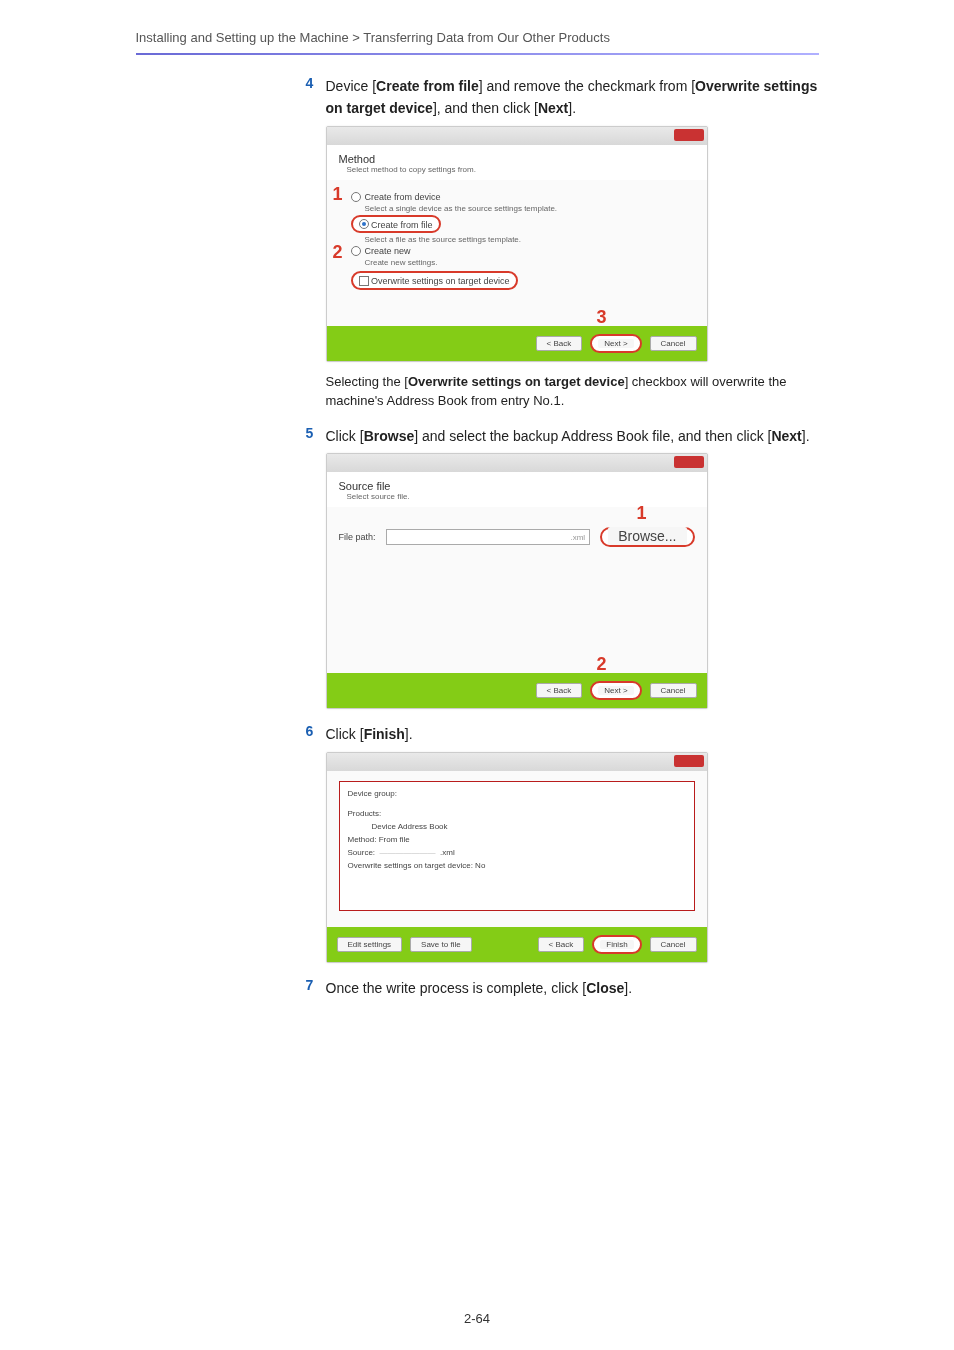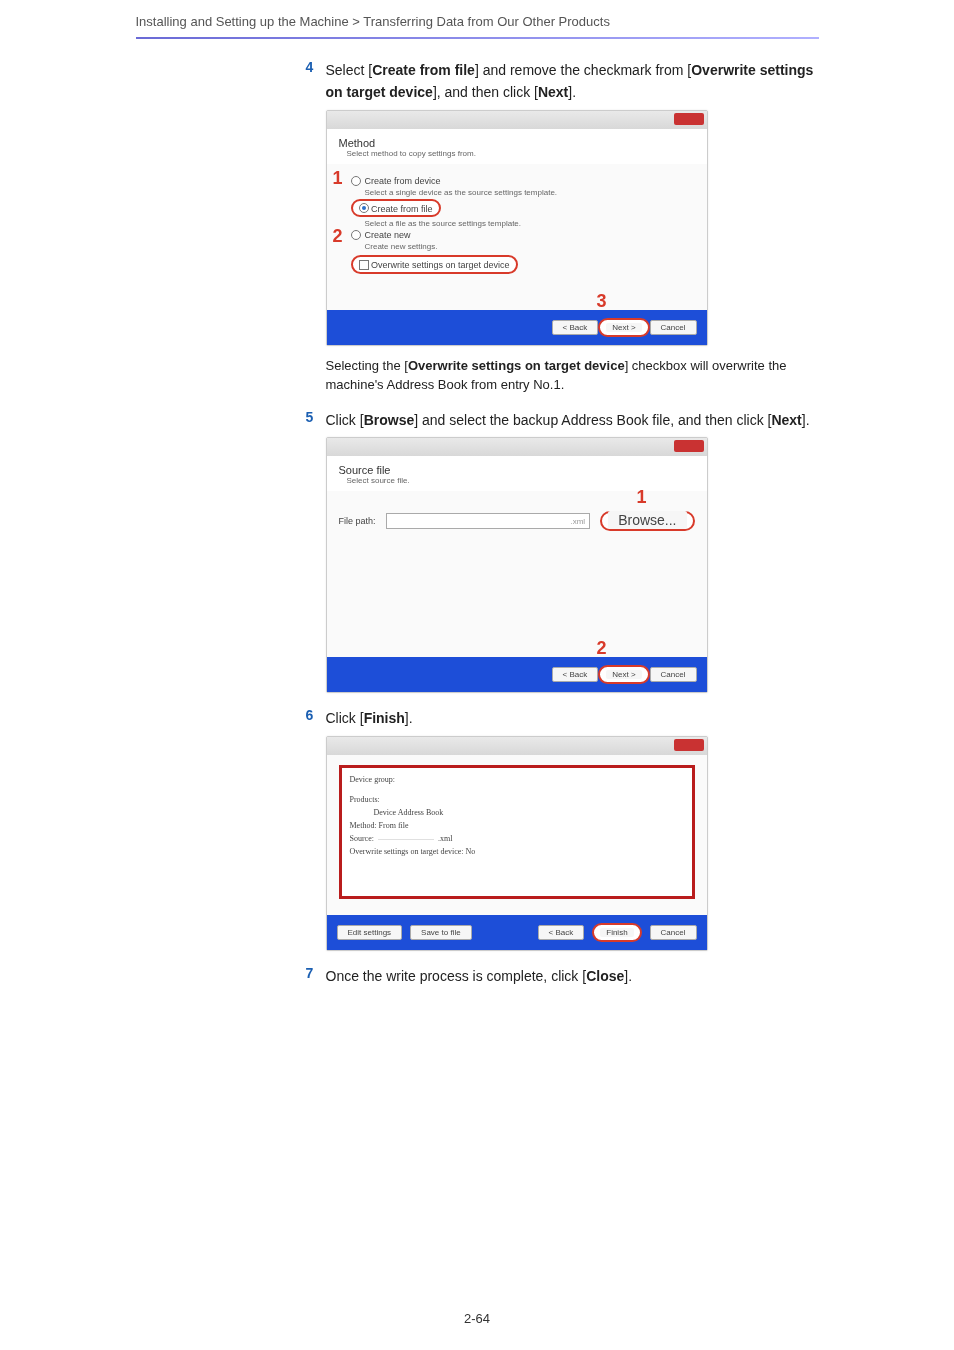--- a/index.html
+++ b/index.html
@@ -8,21 +8,21 @@
     background: #ffffff;
     font-family: Arial, Helvetica, sans-serif;
     color: #333;
   }
   .page {
     width: 783px;
     min-height: 1350px;
     margin: 0 auto;
     position: relative;
     box-sizing: border-box;
-    padding: 14px 50px 0 50px;
+    padding: 30px 50px 0 50px;
   }
   .breadcrumb {
     font-size: 13px;
     color: #555;
     padding-bottom: 8px;
   }
   .hr-purple {
     height: 2px;
     background: linear-gradient(to right, #6a6ad6, #b0b0ff);
     border: none;
@@ -95,23 +95,24 @@
     margin-left: 8px;
   }
   .wizard-body {
     padding: 10px 12px 16px 12px;
     min-height: 120px;
     background: #fafafa;
     position: relative;
   }
   .wizard-footer {
     padding: 8px 10px;
-    background: #1d4ed8;
+    background: #84cc16;
     display: flex;
     justify-content: flex-end;
+    gap: 8px;
     align-items: center;
   }
   .wbtn {
     font-size: 8px;
     padding: 2px 10px;
     background: #f6f6f6;
     border: 1px solid #aaa;
     border-radius: 2px;
   }
   .red-ring {
@@ -141,27 +142,26 @@
     font-size: 18px;
     color: #d83a2a;
   }
   .file-path-row { display: flex; align-items: center; gap: 10px; }
   .file-path-box {
     flex: 1; height: 14px; background: #fff; border: 1px solid #aaa; font-size: 8px;
     display: flex; align-items: center; justify-content: flex-end; padding: 0 4px; color: #999;
   }
   .browse-btn { font-size: 14px; padding: 1px 10px; border: 1px solid #aaa; border-radius: 2px; background: #f6f6f6; }
   .confirm-box {
-    border: 3px solid #b91c1c;
+    border: 1px solid #b91c1c;
     padding: 6px 8px;
     background: #fff;
     font-size: 8px;
     color: #444;
     line-height: 1.6;
-    font-family: Liberation Serif, serif;
   }
   .footer-pagenum {
     position: absolute;
     bottom: 24px;
     left: 0;
     width: 100%;
     text-align: center;
     font-size: 13px;
     color: #333;
   }
@@ -172,21 +172,21 @@
 <div class="page">
 
   <div class="breadcrumb">Installing and Setting up the Machine &gt; Transferring Data from Our Other Products</div>
   <div class="hr-purple"></div>
 
   <div class="content">
 
     <div class="step-row">
       <div class="step-num">4</div>
       <div class="step-text">
-        <span>Select [</span><b>Create from file</b><span>] and remove the checkmark from [</span><b>Overwrite settings on target device</b><span>], and then click [</span><b>Next</b><span>].</span>
+        <span>Device [</span><b>Create from file</b><span>] and remove the checkmark from [</span><b>Overwrite settings on target device</b><span>], and then click [</span><b>Next</b><span>].</span>
       </div>
     </div>
 
     <div class="wizard">
       <div class="wizard-titlebar">
         <div class="close-icon"></div>
       </div>
       <div class="wizard-head">
         <div class="whead-title">Method</div>
         <div class="whead-sub">Select method to copy settings from.</div>

